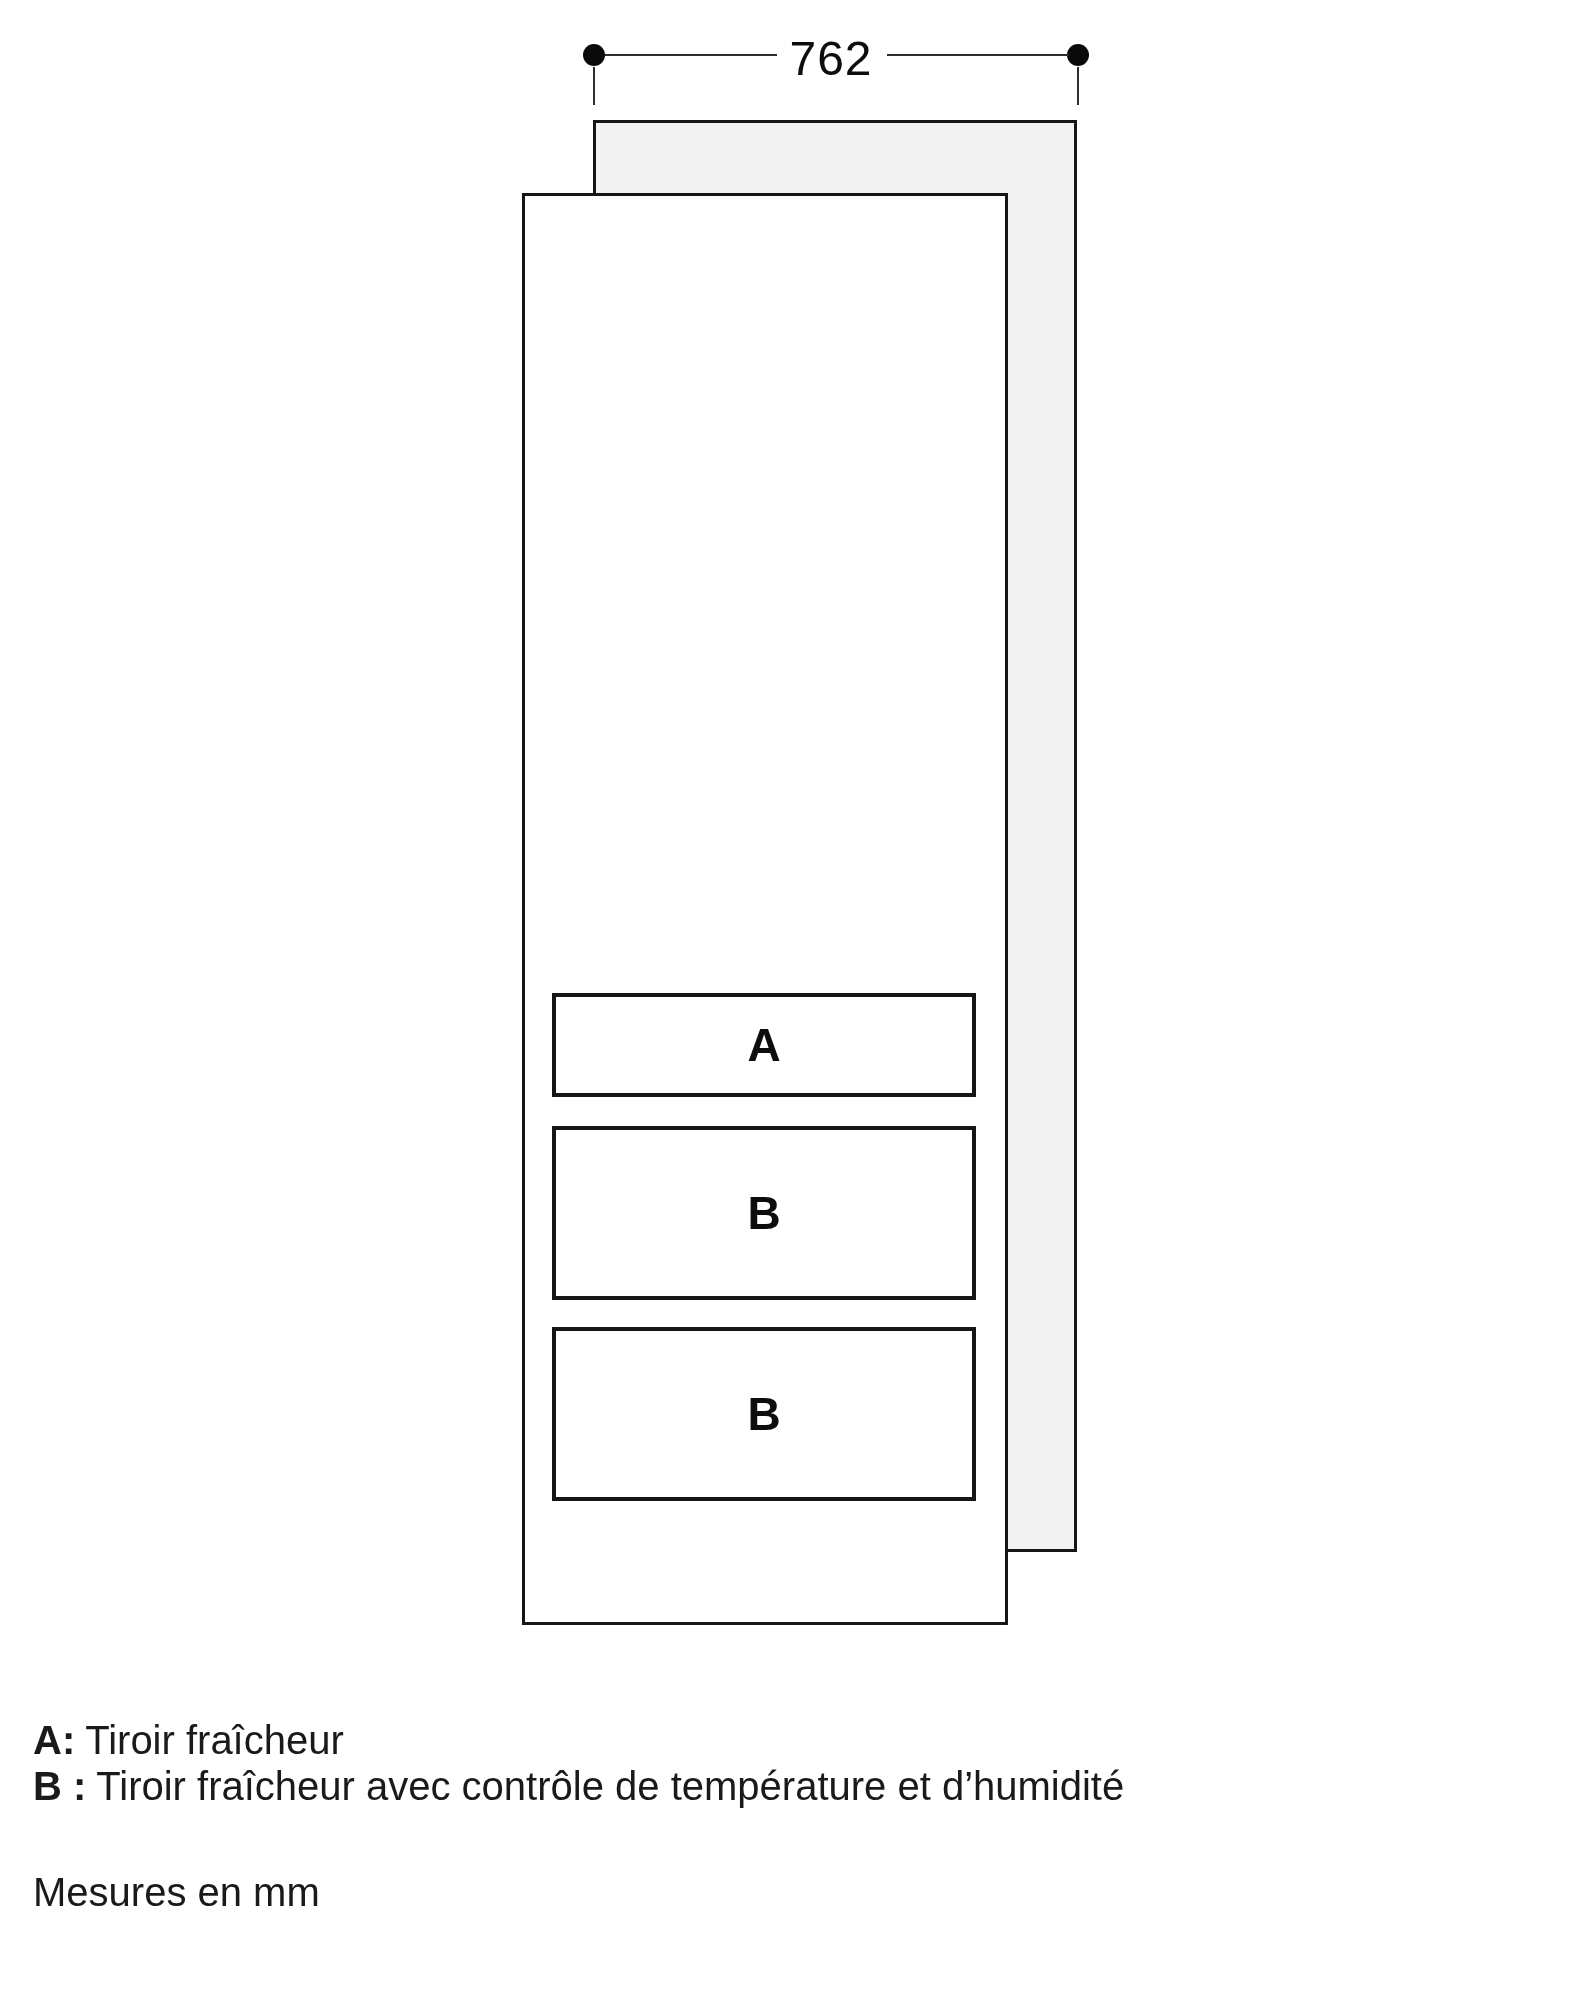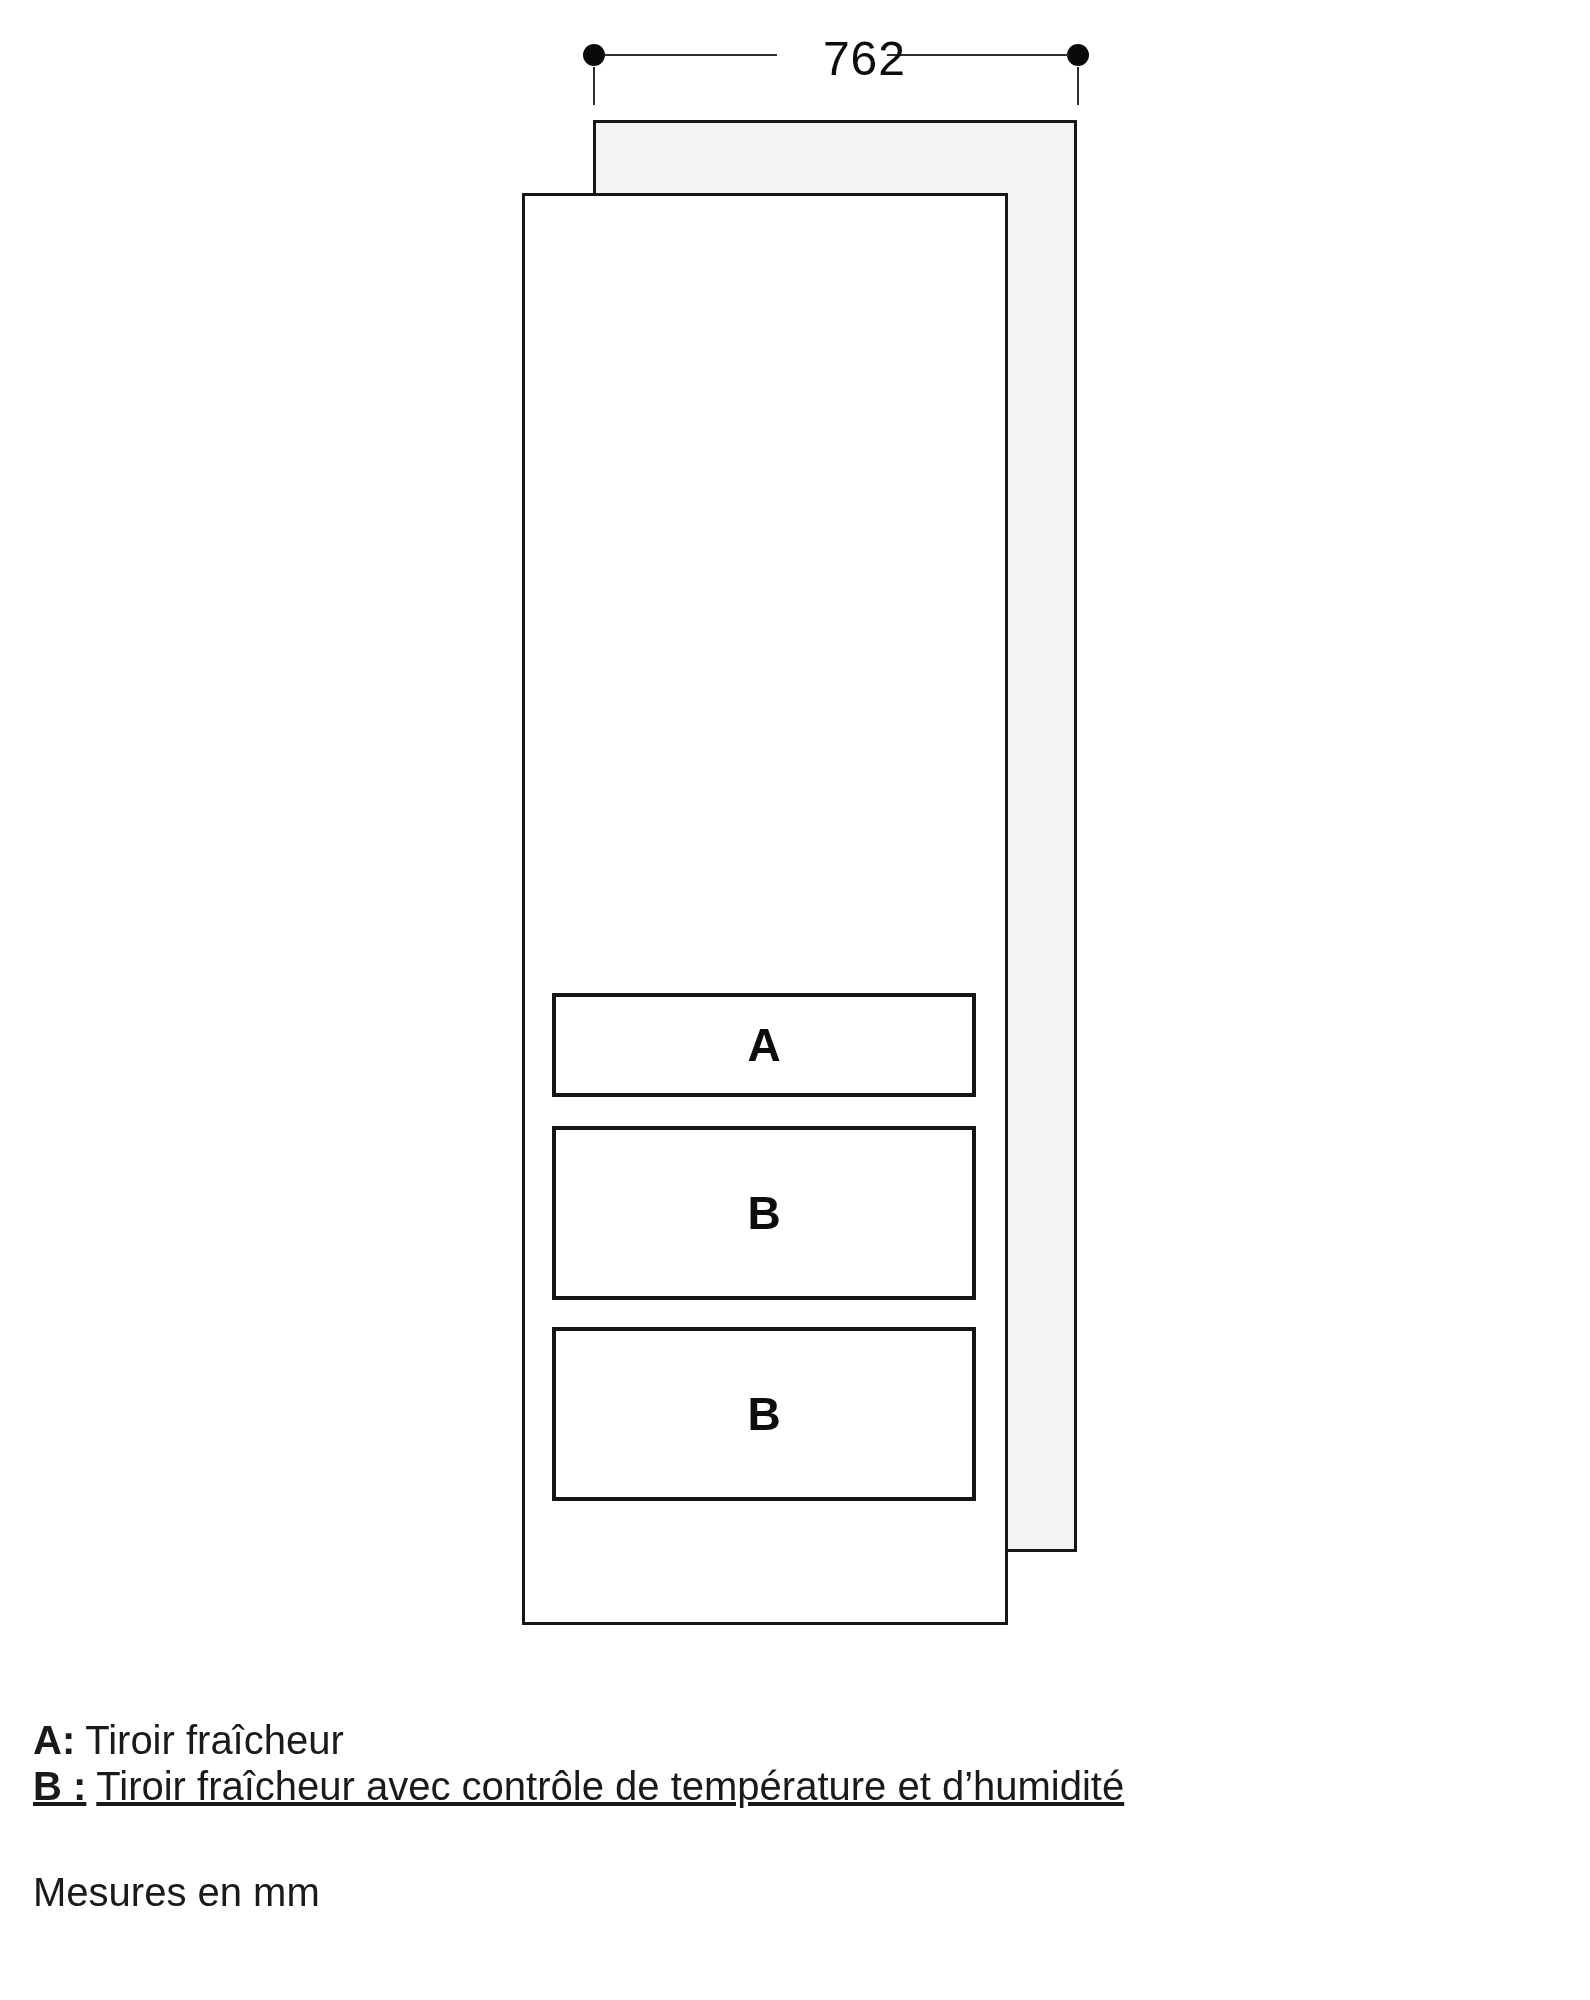--- a/index.html
+++ b/index.html
@@ -62,36 +62,36 @@
   .dim-ext.left  { left: 593px; }
   .dim-ext.right { left: 1077px; }
   .dim-seg {
     position: absolute; top: 54px; height: 2px;
     background: var(--thin-line);
   }
   .dim-seg.left  { left: 605px; width: 172px; }
   .dim-seg.right { left: 887px; width: 182px; }
   .dim-label {
     position: absolute; left: 756px; top: 31px; width: 150px;
-    text-align: right;
+    text-align: center;
     font-size: 48px; font-weight: 400; color: #0d0d0d;
     letter-spacing: 1px;
     white-space: nowrap;
   }
 
   
   .legend-line {
     position: absolute; left: 33px;
     font-size: 40px; line-height: 46px;
     white-space: nowrap;
     margin-top: 14px;
   }
   .legend-line .k { font-weight: 700; margin-right: 10px; }
   .legend-a { top: 1703px; }
-  .legend-b { top: 1749px; text-decoration: underline; }
+  .legend-b { top: 1749px; }
   .measure-note { top: 1840px; position: absolute; left: 33px; font-size: 40px; white-space: nowrap; margin-top: 30px; }
 </style>
 </head>
 <body>
 
 <div class="canvas">
 
   <div class="back-panel"></div>
 
   <div class="front-panel"></div>

